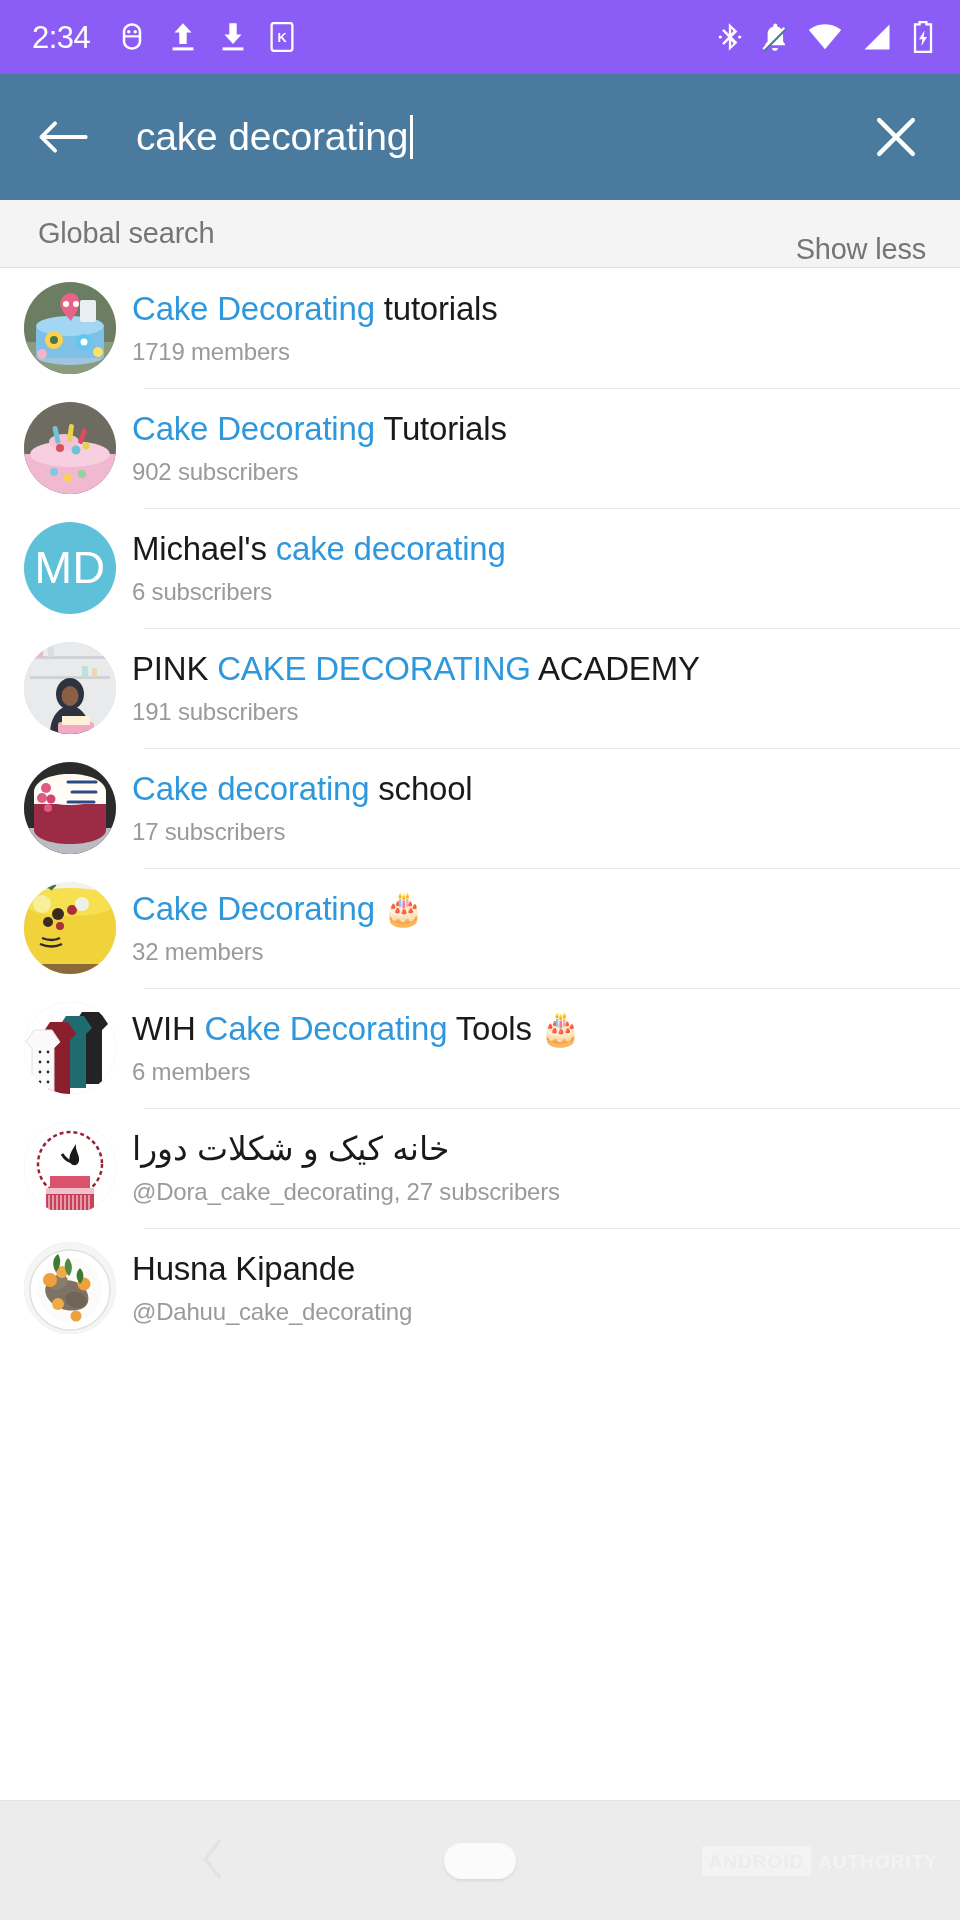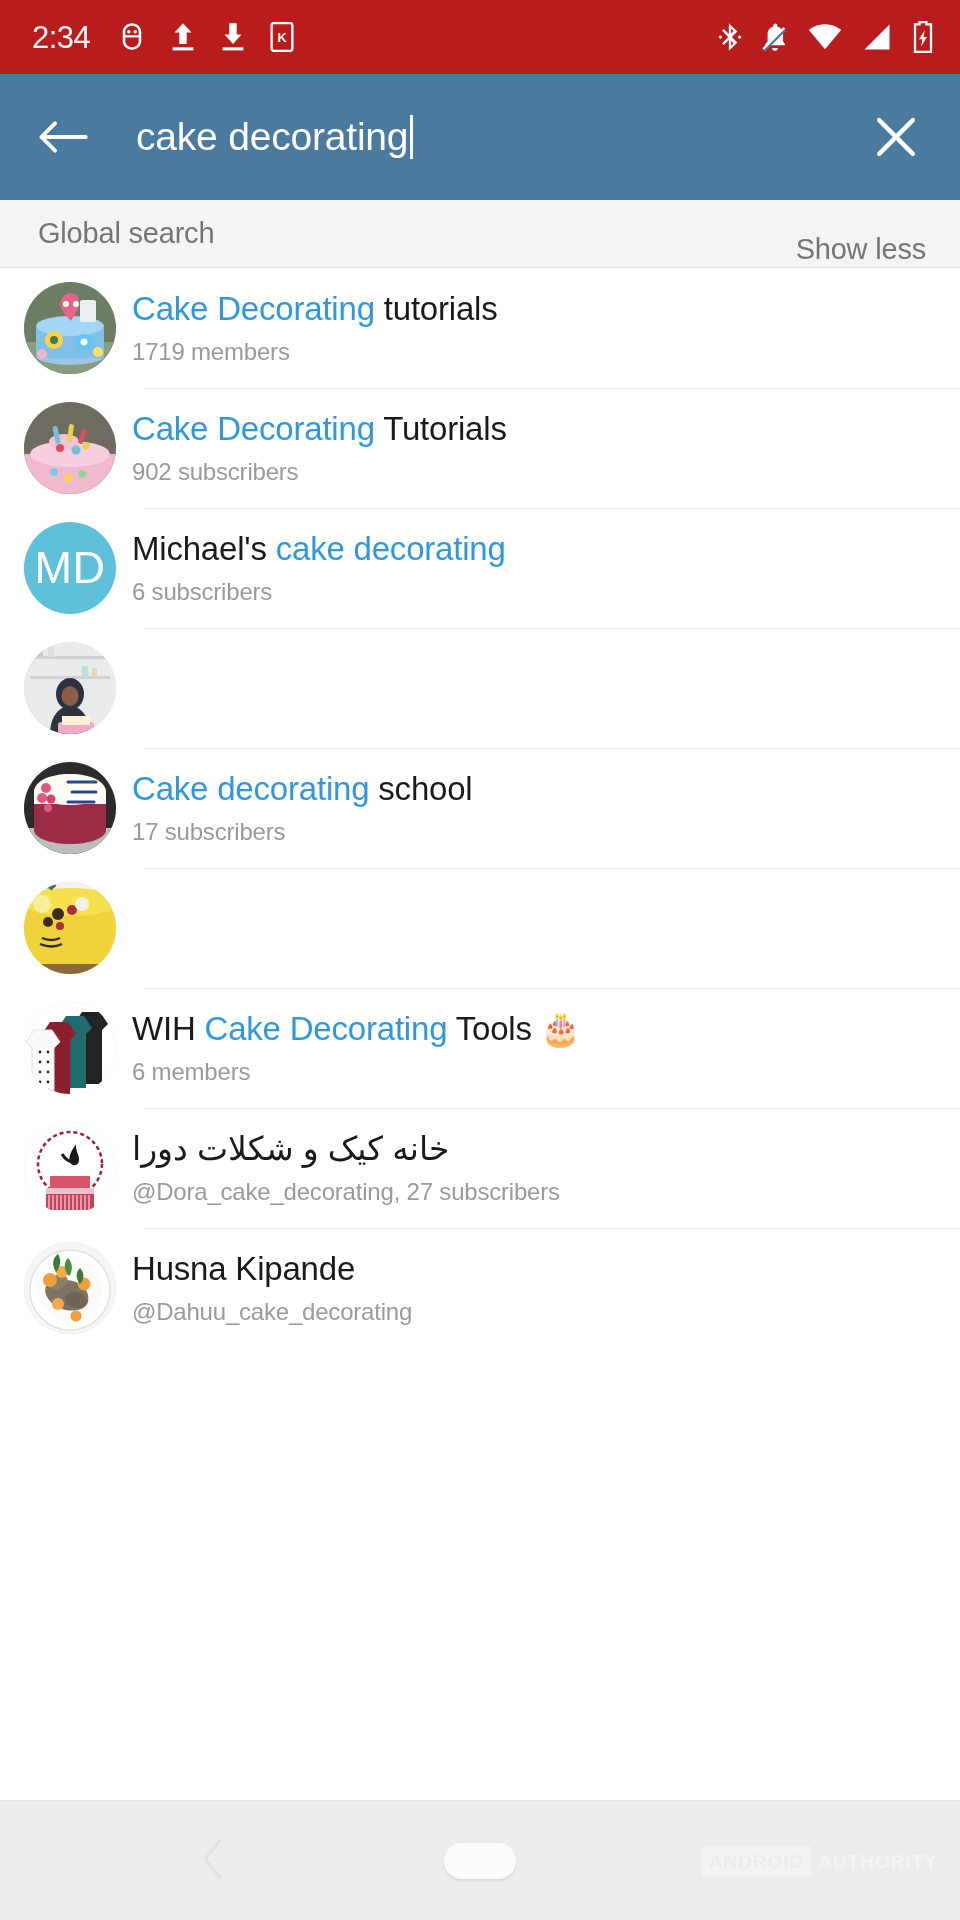--- a/index.html
+++ b/index.html
@@ -7,21 +7,21 @@
     width: 960px; height: 1920px;
     background: #ffffff;
     font-family: "Liberation Sans", sans-serif;
     overflow: hidden;
   }
   #screen { position: relative; width: 960px; height: 1920px; display: flex; flex-direction: column; }
 
   
   .status-bar {
     height: 74px;
-    background: #b91c1c;
+    background: #8b5cf6;
     display: flex; align-items: center;
     padding: 0 26px 0 32px;
     flex: none;
   }
   .status-clock {
     color: #ffffff; font-size: 31px; font-weight: 400;
     letter-spacing: -0.5px; line-height: 1;
   }
   .status-left-icons { display: flex; align-items: center; gap: 24px; margin-left: 28px; }
   .status-right-icons { display: flex; align-items: center; gap: 20px; margin-left: auto; }
@@ -277,20 +277,24 @@
       <rect x="24" y="5" width="6" height="10" fill="#d8dde2"></rect>
       <rect x="58" y="24" width="6" height="11" fill="#bfe0d6"></rect>
       <rect x="68" y="26" width="5" height="9" fill="#e6d8b9"></rect>
       <path d="M26 92c0-17 9-28 20-28s20 11 20 28z" fill="#2e3340"></path>
       <ellipse cx="46" cy="52" rx="14" ry="16" fill="#2e3340"></ellipse>
       <ellipse cx="46" cy="54" rx="8.5" ry="10" fill="#8a5f46"></ellipse>
       <rect x="34" y="80" width="36" height="12" rx="3" fill="#f3a8c4"></rect>
       <rect x="38" y="74" width="28" height="9" fill="#fdf2d8"></rect>
     </svg>
         </div>
+        <div class="result-text">
+          <div class="result-title"><span>PINK </span><span class="hl">CAKE DECORATING</span><span> ACADEMY</span></div>
+          <div class="result-sub">191 subscribers</div>
+        </div>
       </div>
       <div class="result-row">
         <div class="avatar">
           <svg viewBox="0 0 92 92" preserveAspectRatio="xMidYMid slice">
       <rect width="92" height="92" fill="#2b2b2b"></rect>
       <rect y="66" width="92" height="26" fill="#b9bcc0"></rect>
       <path d="M10 38h72v30c0 8-16 14-36 14S10 76 10 68z" fill="#9c2b46"></path>
       <path d="M10 30c0-10 14-18 36-18s36 8 36 18v12H10z" fill="#fdfaf0"></path>
       <ellipse cx="46" cy="30" rx="36" ry="13" fill="#fffdf6"></ellipse>
       <circle cx="22" cy="26" r="5" fill="#e05a86"></circle>
@@ -315,20 +319,24 @@
       <circle cx="18" cy="22" r="9" fill="#f7ef9a"></circle>
       <circle cx="34" cy="32" r="6" fill="#3a2a22"></circle>
       <circle cx="48" cy="28" r="5" fill="#a8303a"></circle>
       <circle cx="58" cy="22" r="7" fill="#f1f0e6"></circle>
       <circle cx="24" cy="40" r="5" fill="#3a2a22"></circle>
       <circle cx="36" cy="44" r="4" fill="#a8303a"></circle>
       <path d="M18 56q10 4 18 0" stroke="#2b2b2b" stroke-width="2.4" fill="none"></path>
       <path d="M16 62q12 5 22 0" stroke="#2b2b2b" stroke-width="2.4" fill="none"></path>
       <rect y="82" width="92" height="10" fill="#8a6a3a"></rect>
     </svg>
+        </div>
+        <div class="result-text">
+          <div class="result-title"><span class="hl">Cake Decorating</span><span> 🎂</span></div>
+          <div class="result-sub">32 members</div>
         </div>
       </div>
       <div class="result-row">
         <div class="avatar">
           <svg viewBox="0 0 92 92" preserveAspectRatio="xMidYMid slice">
       <rect width="92" height="92" fill="#ffffff"></rect>
       <path d="M58 10h18l8 12-6 6v54H56V28l-6-6z" fill="#232326"></path>
       <path d="M42 14h18l8 12-6 6v54H40V32l-6-6z" fill="#1f6b6e"></path>
       <path d="M26 20h18l8 12-6 6v54H24V38l-6-6z" fill="#8c1f2e"></path>
       <path d="M10 28h18l8 12-6 6v46H8V46l-6-6z" fill="#fafafa" stroke="#e0e0e0" stroke-width="1"></path>

